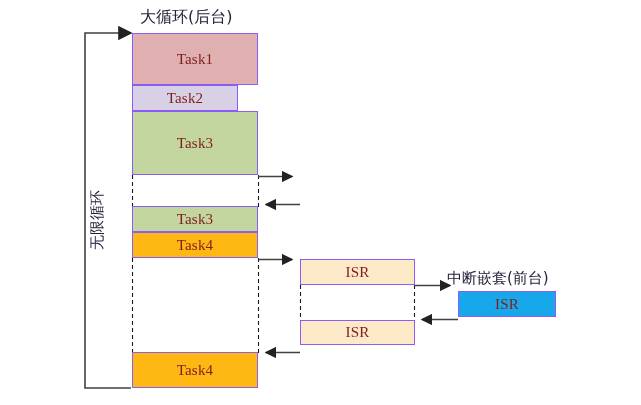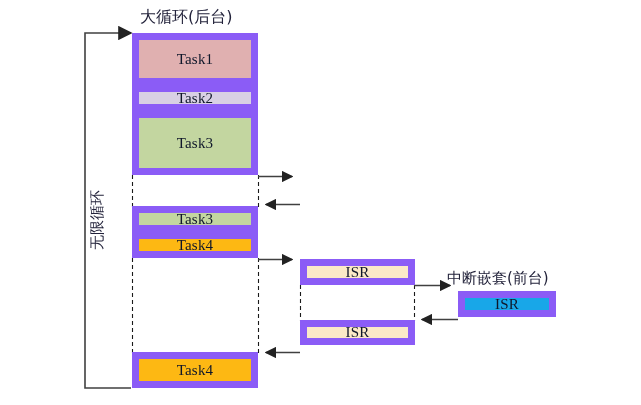--- a/index.html
+++ b/index.html
@@ -8,25 +8,25 @@
     background:#ffffff;
     font-family:"Liberation Serif","DejaVu Serif",serif;
     overflow:hidden;
     position:relative;
     color:#1a1a2e;
   }
   #canvas{position:absolute;left:0;top:0;width:641px;height:405px;padding-left:40px;}
   .box{
     position:absolute;
     box-sizing:border-box;
-    border:7px solid #8b5cf6;
+    border:1px solid #8b5cf6;
     display:flex;align-items:center;justify-content:center;
     font-size:15px;
     letter-spacing:0.2px;
-    color:#0f172a;
+    color:#7f1d1d;
     white-space:nowrap;
   }
   .lbl{
     position:absolute;
     font-size:16px;
     color:#22223a;
     white-space:nowrap;
   }
   .vlbl{
     position:absolute;
@@ -91,21 +91,21 @@
       <path d="M300,352.5 L266,352.5" fill="none" stroke="#404040" stroke-width="1.3" marker-end="url(#arrL)"></path>
     </g>
   </svg>
 
   <div class="lbl cjk" style="left:140px;top:7px;">大循环(后台)</div>
 
   <div class="vlbl cjk" style="left:88px;top:250px;transform:rotate(-90deg);">无限循环</div>
 
   <div class="box" style="left:132px;top:33px;width:126px;height:52px;background:#e0b0b0;">Task1</div>
 
-  <div class="box" style="left:132px;top:85px;width:126px;height:26px;background:#d8d0e4;">Task2</div>
+  <div class="box" style="left:132px;top:85px;width:106px;height:26px;background:#d8d0e4;">Task2</div>
 
   <div class="box" style="left:132px;top:111px;width:126px;height:64px;background:#c3d6a0;">Task3</div>
 
   <div class="box" style="left:132px;top:206px;width:126px;height:26px;background:#c3d6a0;">Task3</div>
 
   <div class="box" style="left:132px;top:232px;width:126px;height:26px;background:#fdb813;">Task4</div>
 
   <div class="box" style="left:132px;top:352px;width:126px;height:36px;background:#fdb813;">Task4</div>
 
 

